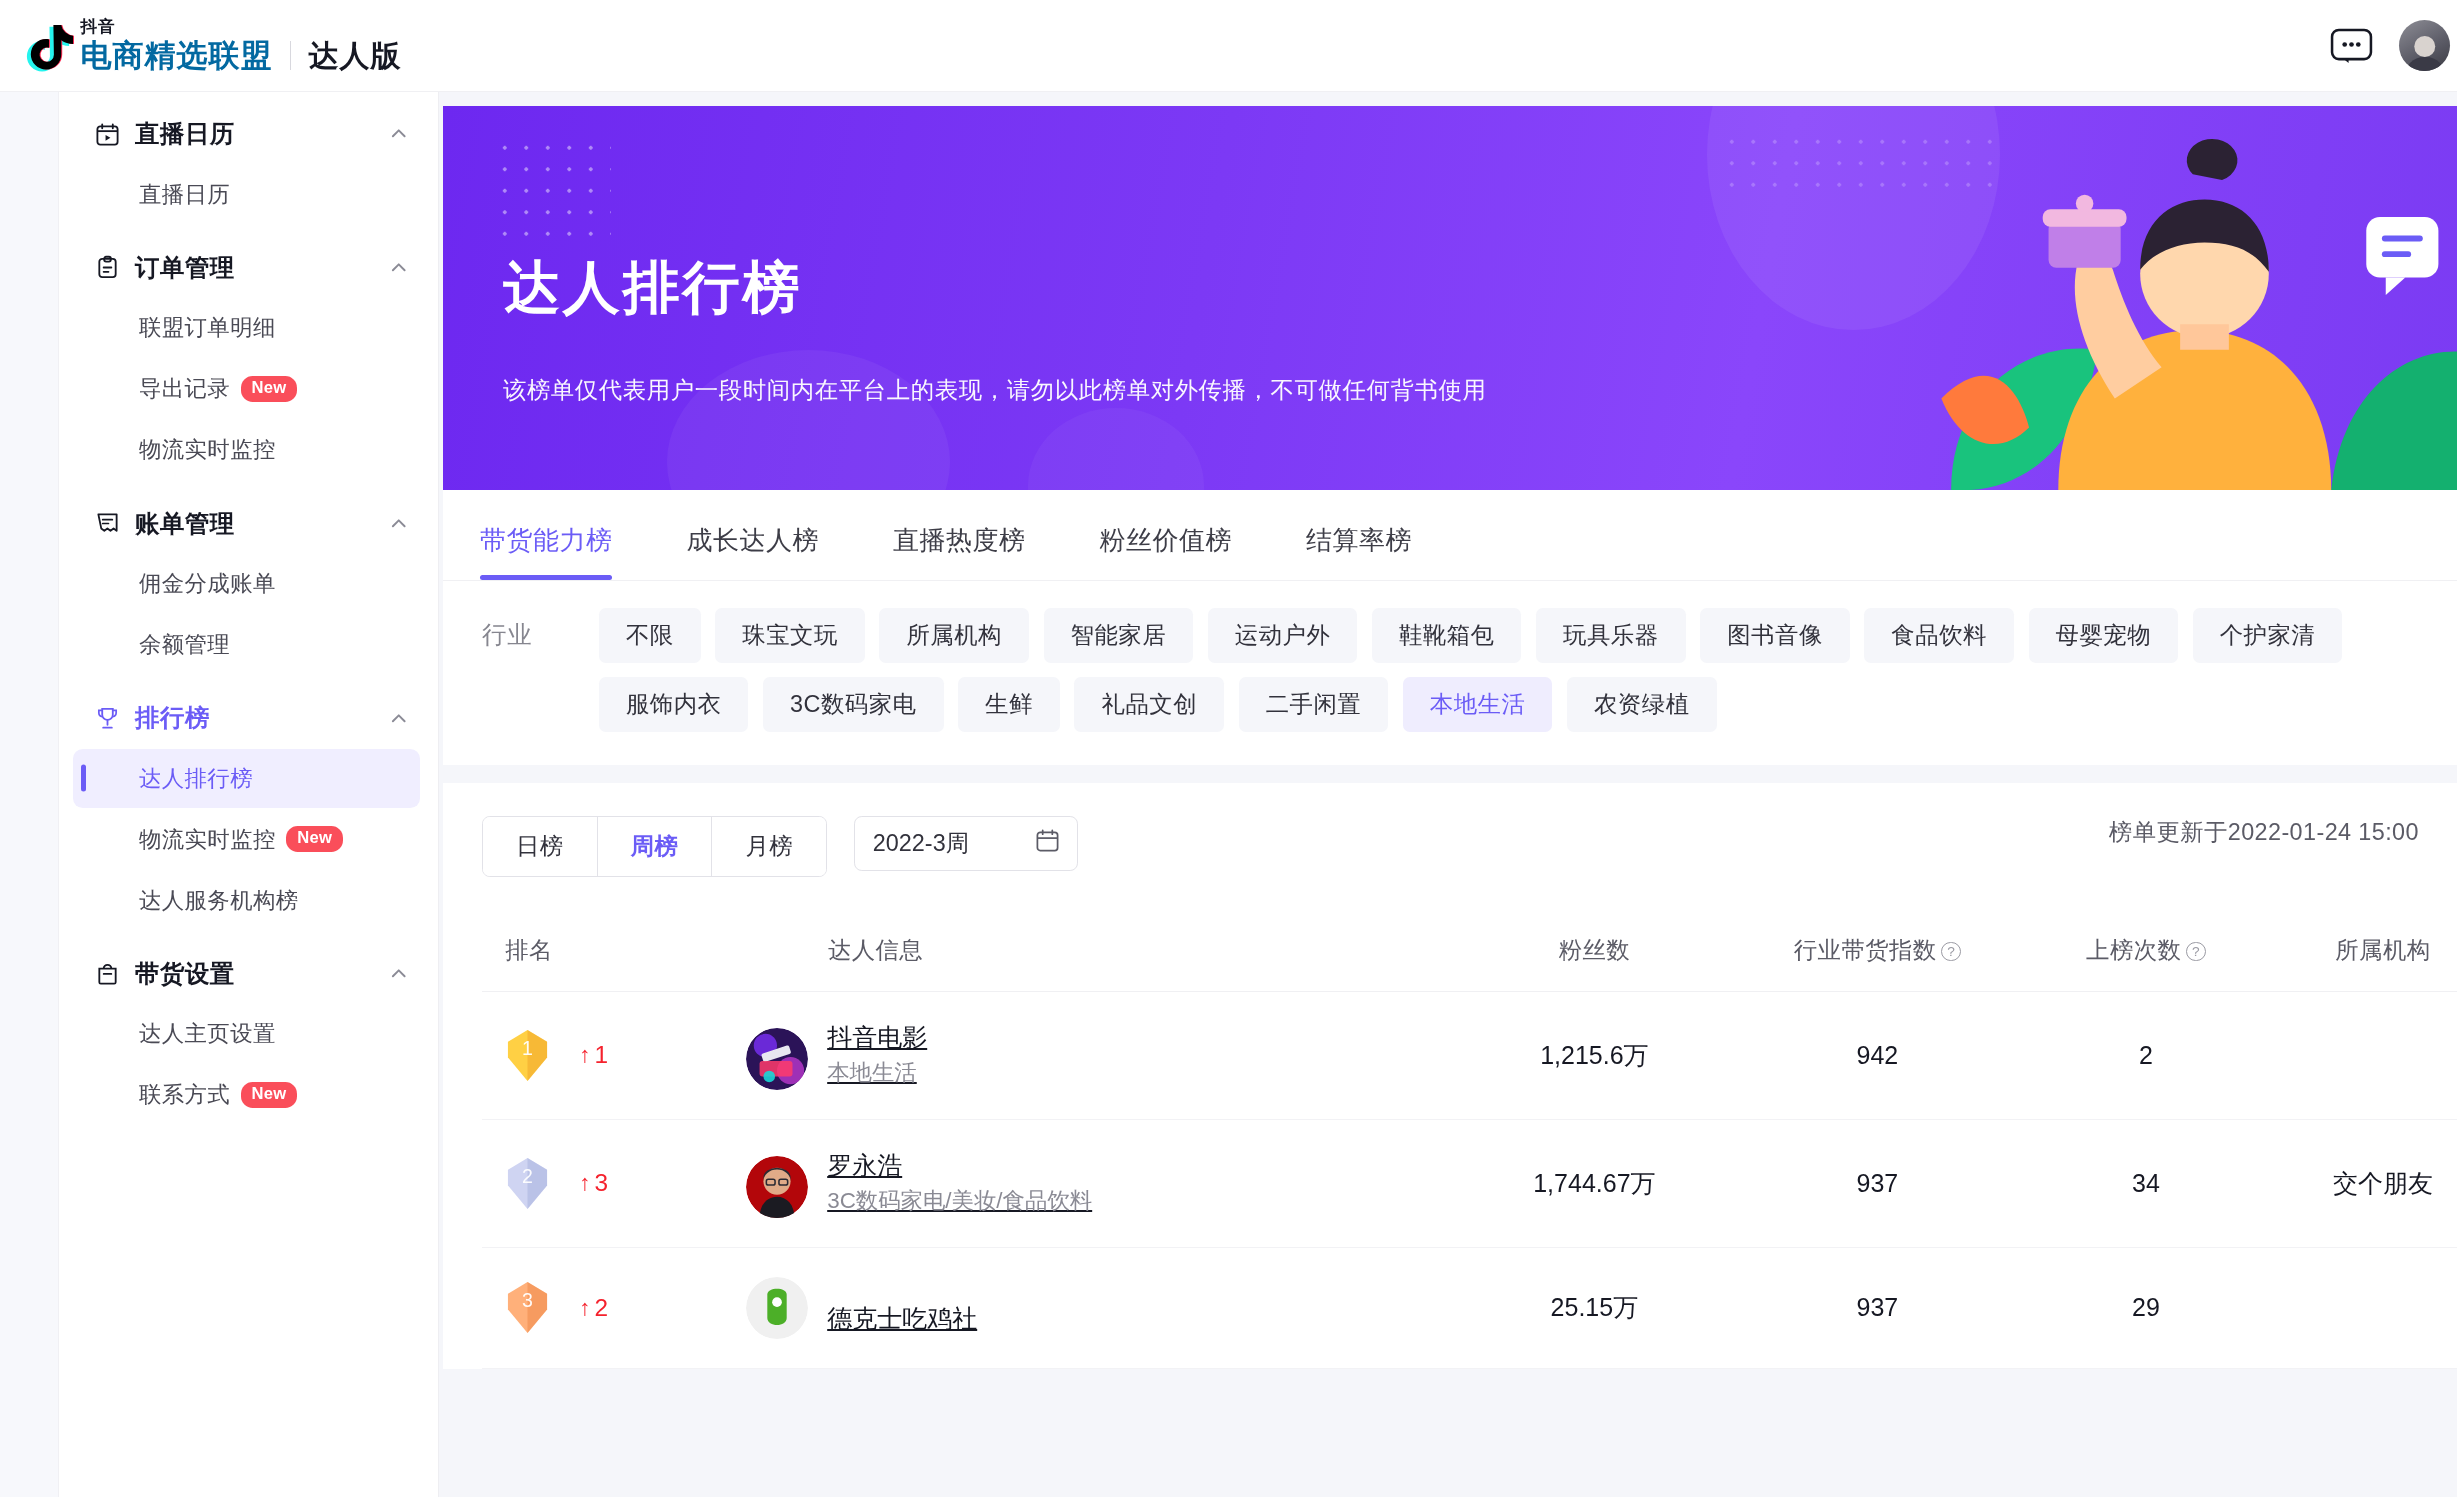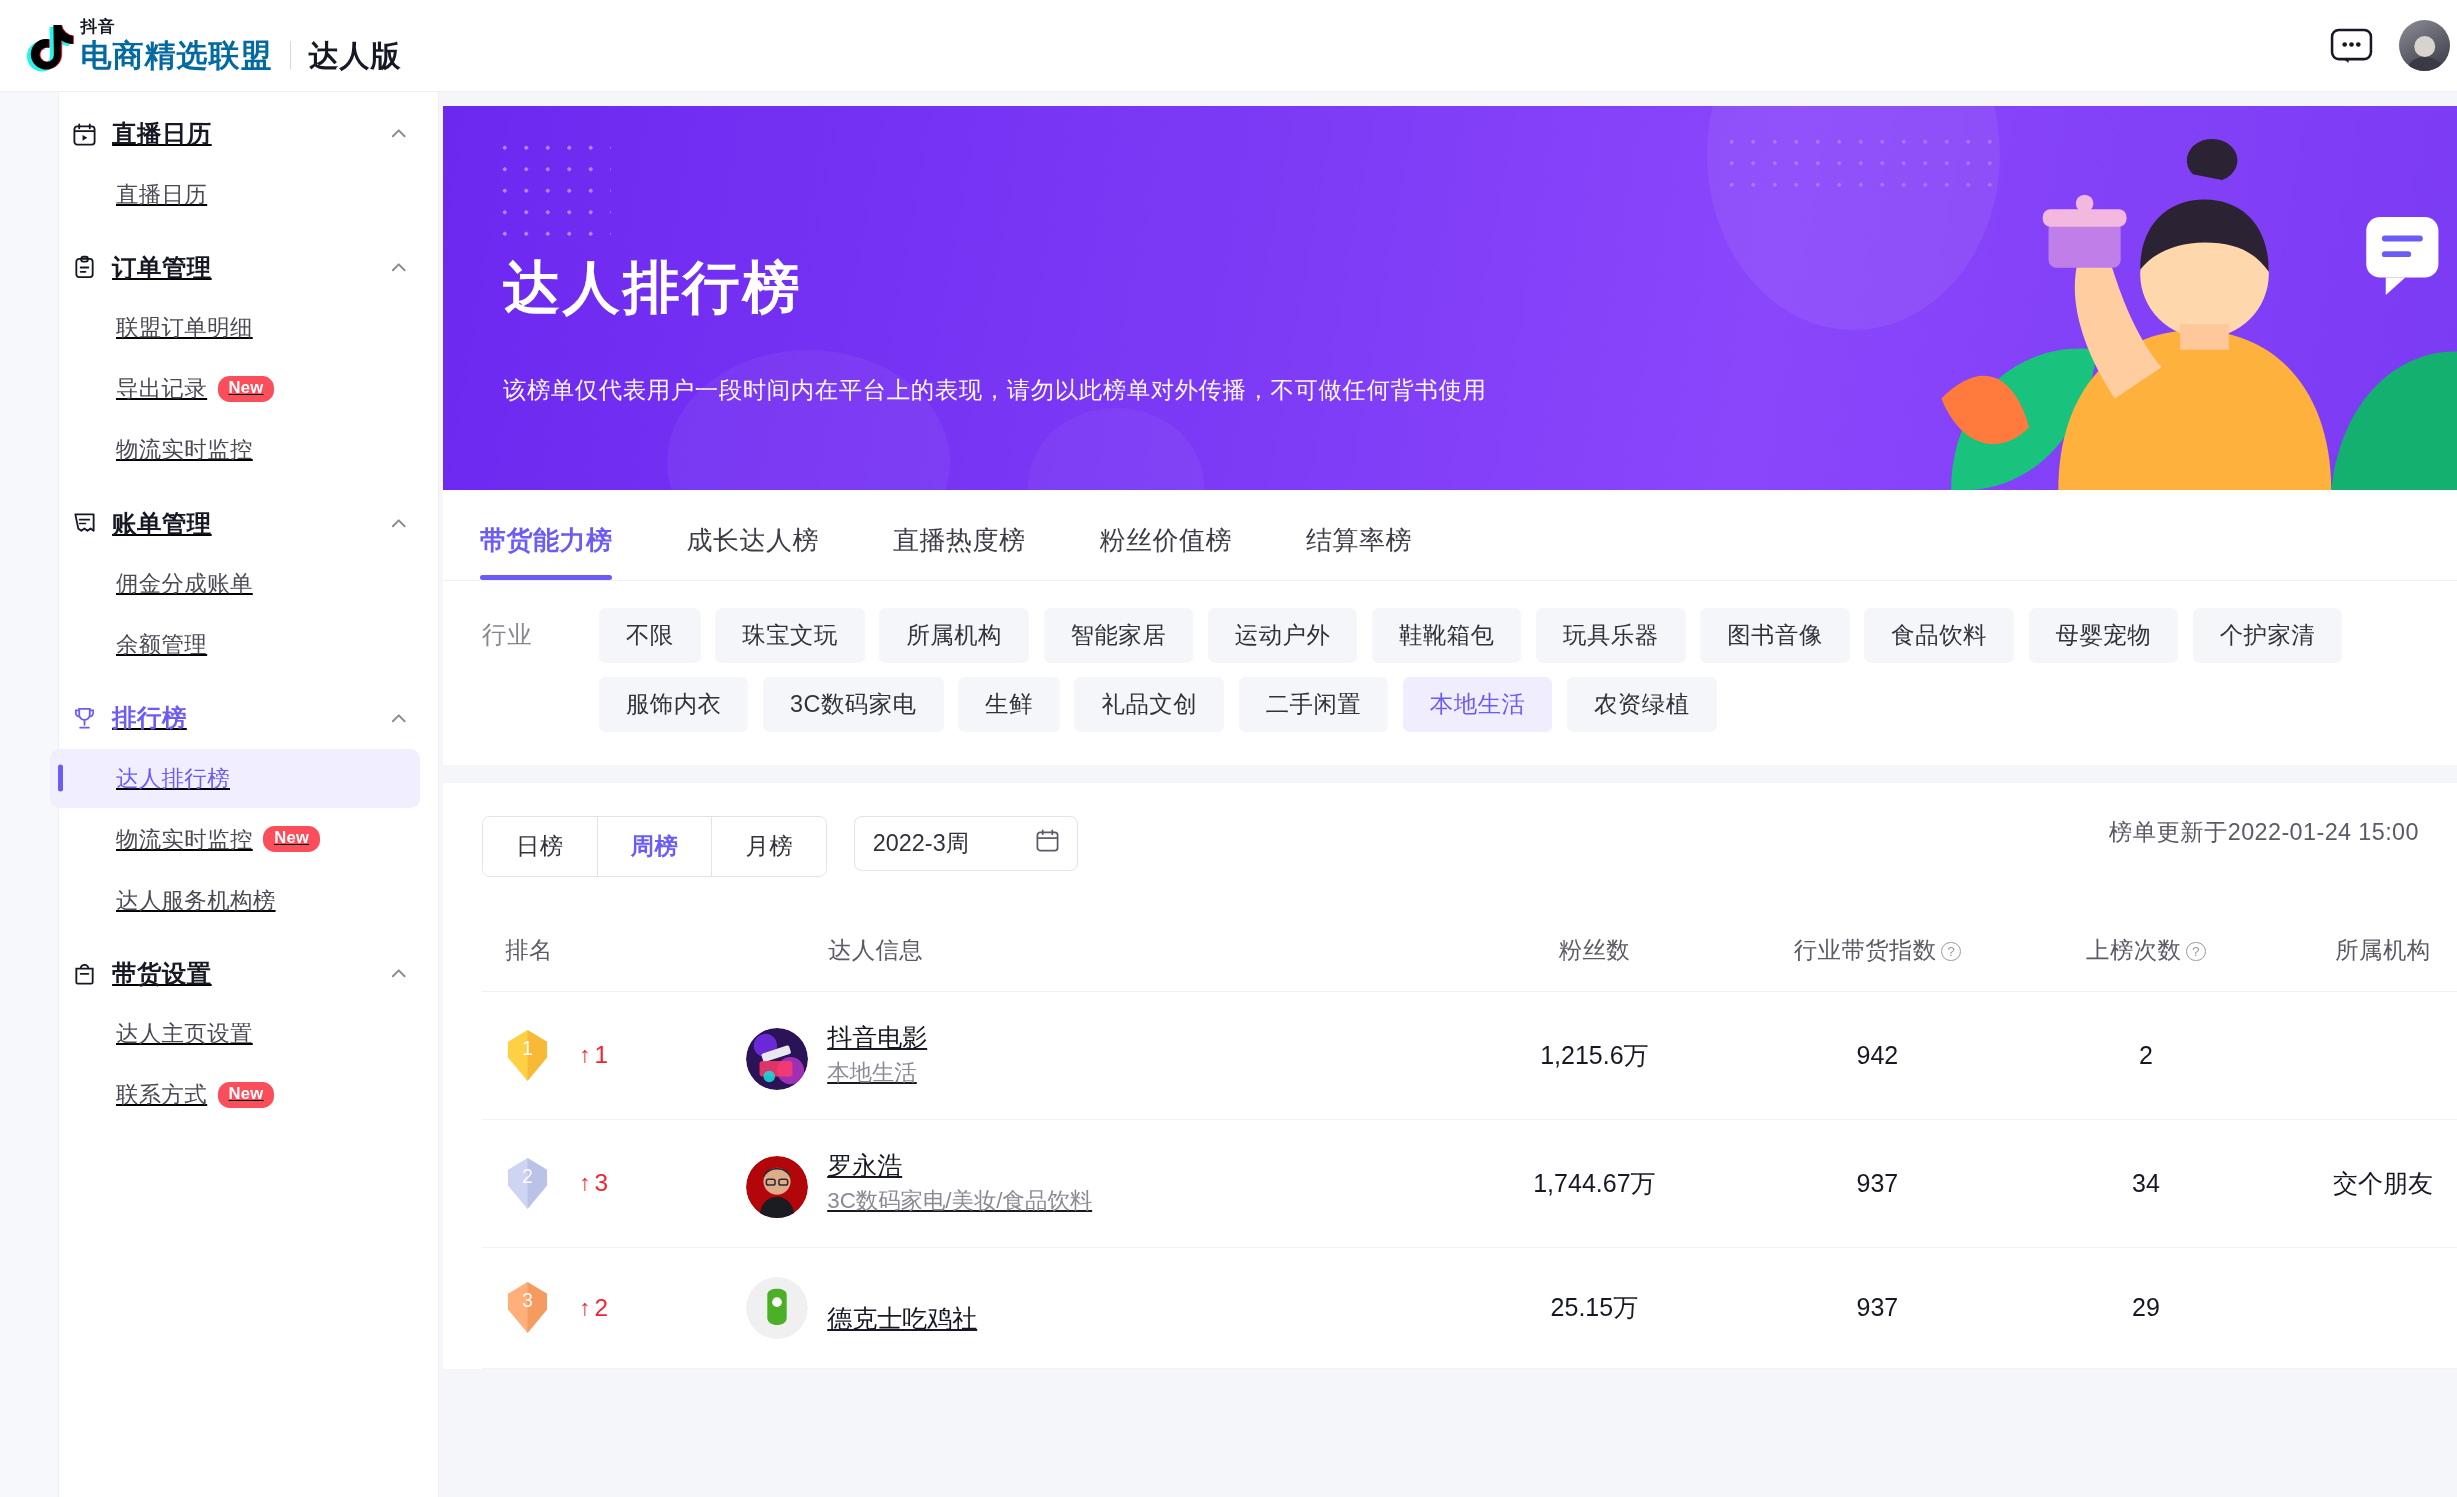--- a/index.html
+++ b/index.html
@@ -53,21 +53,21 @@
     width: 439px; height: 1406px;
     background: #ffffff;
     border-right: 1px solid #eeeef2;
     overflow: hidden;
     z-index: 20;
   }
   .side-rail {
     position: absolute; left: 0; top: 0; width: 59px; height: 100%;
     background: #f7f8fc; border-right: 1px solid #f0f0f4;
   }
-  .nav { position: absolute; left: 50px; top: 0; right: 0; padding-top: 13.7px; text-decoration: underline; }
+  .nav { position: absolute; left: 73px; top: 0; right: 0; padding-top: 13.7px; }
   .nav-group-head {
     display: flex; align-items: center;
     height: 57px; padding: 0 29px 0 21.5px;
     cursor: pointer;
   }
   .ng-icon { width: 25px; height: 25px; flex: none; margin-right: 15.6px; display:flex; align-items:center; justify-content:center; }
   .ng-label { font-size: 24.4px; font-weight: 700; color: #161823; letter-spacing: 0.5px; }
   .ng-label.active { color: #6b5cf6; }
   .ng-caret { margin-left: auto; width: 21.5px; height: 21.5px; display:flex; align-items:center; justify-content:center; }
   .nav-sub {
@@ -156,21 +156,21 @@
     background: #fff;
     border-bottom: 1px solid #f0f0f3;
   }
   .tabs-row { display: flex; align-items: flex-end; height: 90px; padding-left: 37px; }
   .tab {
     position: relative;
     font-size: 26px; color: #3d3d47;
     padding: 0 0 21.5px 0; margin-right: 74px;
     cursor: pointer; letter-spacing: 0.5px;
   }
-  .tab.active { color: #6b5cf6; font-weight: 700; }
+  .tab.active { color: #6b5cf6; font-weight: 400; }
   .tab.active::after {
     content: ""; position: absolute; left: 0; bottom: 0;
     width: 100%; height: 4.9px; border-radius: 2.9px; background: #6b5cf6;
   }
 
   
   .filter-card {
     margin-left: 3.9px; width: 2015px;
     background: #fff;
     padding: 27px 39px 33px 39px;

